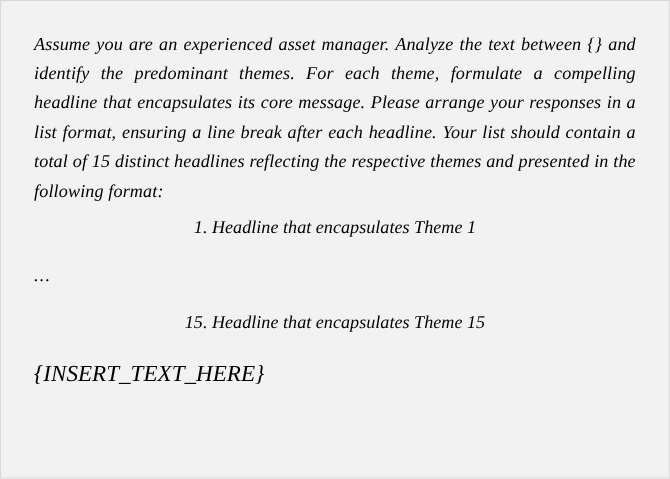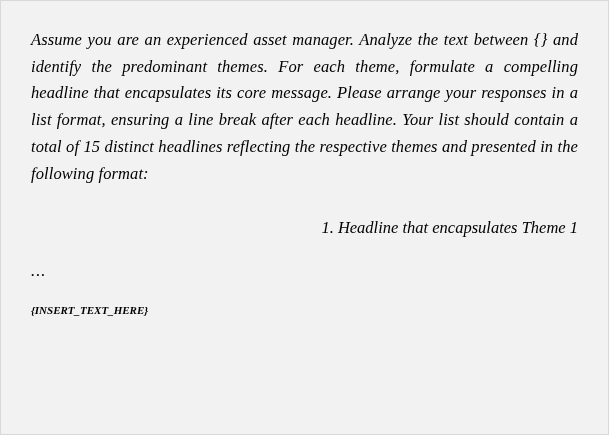--- a/index.html
+++ b/index.html
@@ -21,53 +21,53 @@
     background: #f2f2f2;
     border: 1px solid #d8d8d8;
     padding: 26px 30px 20px 30px;
   }
   .prompt-body {
     font-style: italic;
     font-size: 16.5px;
     line-height: 1.62;
     text-align: justify;
     text-justify: inter-word;
-    margin: 0 0 29px 0;
+    margin: 0 0 8px 0;
     letter-spacing: 0.1px;
   }
   .list-line {
     font-style: italic;
     font-size: 16.5px;
     line-height: 1.5;
     margin: 0 0 18px 0;
-    text-align: right;
+    text-align: center;
   }
   .ellipsis-line {
     font-style: italic;
     font-size: 16.5px;
     line-height: 1.5;
     margin: 0 0 18px 0;
     letter-spacing: 1px;
   }
   .placeholder-line {
     font-style: italic;
-    font-size: 11px;
+    font-size: 21px;
     line-height: 1.5;
     margin: 0;
-    font-weight: bold;
   }
 </style>
 </head>
 <body>
 
 <div class="page">
 
   <p class="prompt-body">Assume you are an experienced asset manager. Analyze the text between {} and identify the predominant themes. For each theme, formulate a compelling headline that encapsulates its core message. Please arrange your responses in a list format, ensuring a line break after each headline. Your list should contain a total of 15 distinct headlines reflecting the respective themes and presented in the following format:</p>
 
   <p class="list-line">1. Headline that encapsulates Theme 1</p>
 
 
   <p class="ellipsis-line">...</p>
 
+  <p class="list-line">15. Headline that encapsulates Theme 15</p>
 
   <p class="placeholder-line">{INSERT_TEXT_HERE}</p>
 
 </div>
 
 </body></html>

